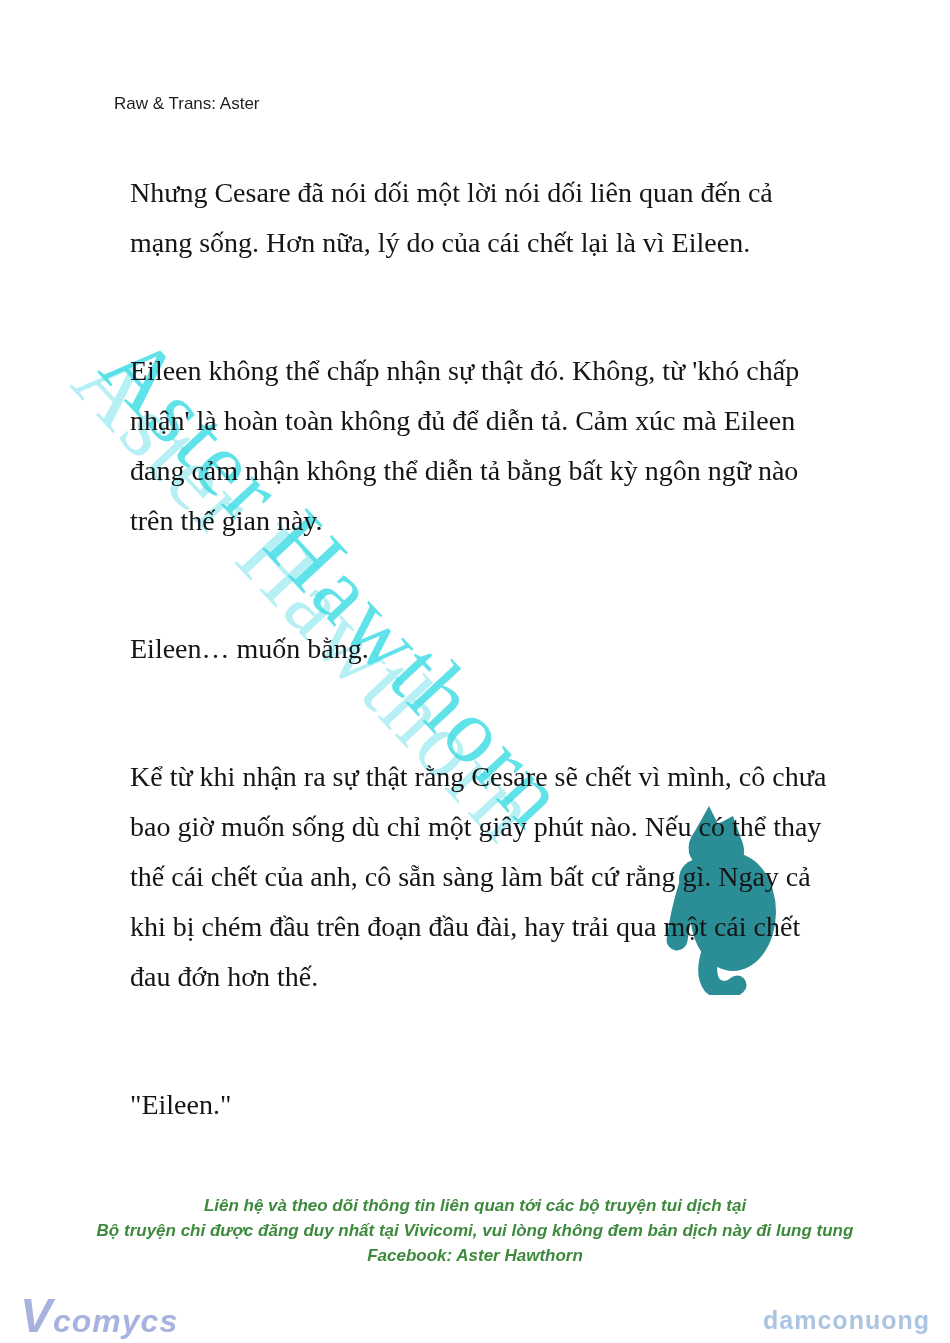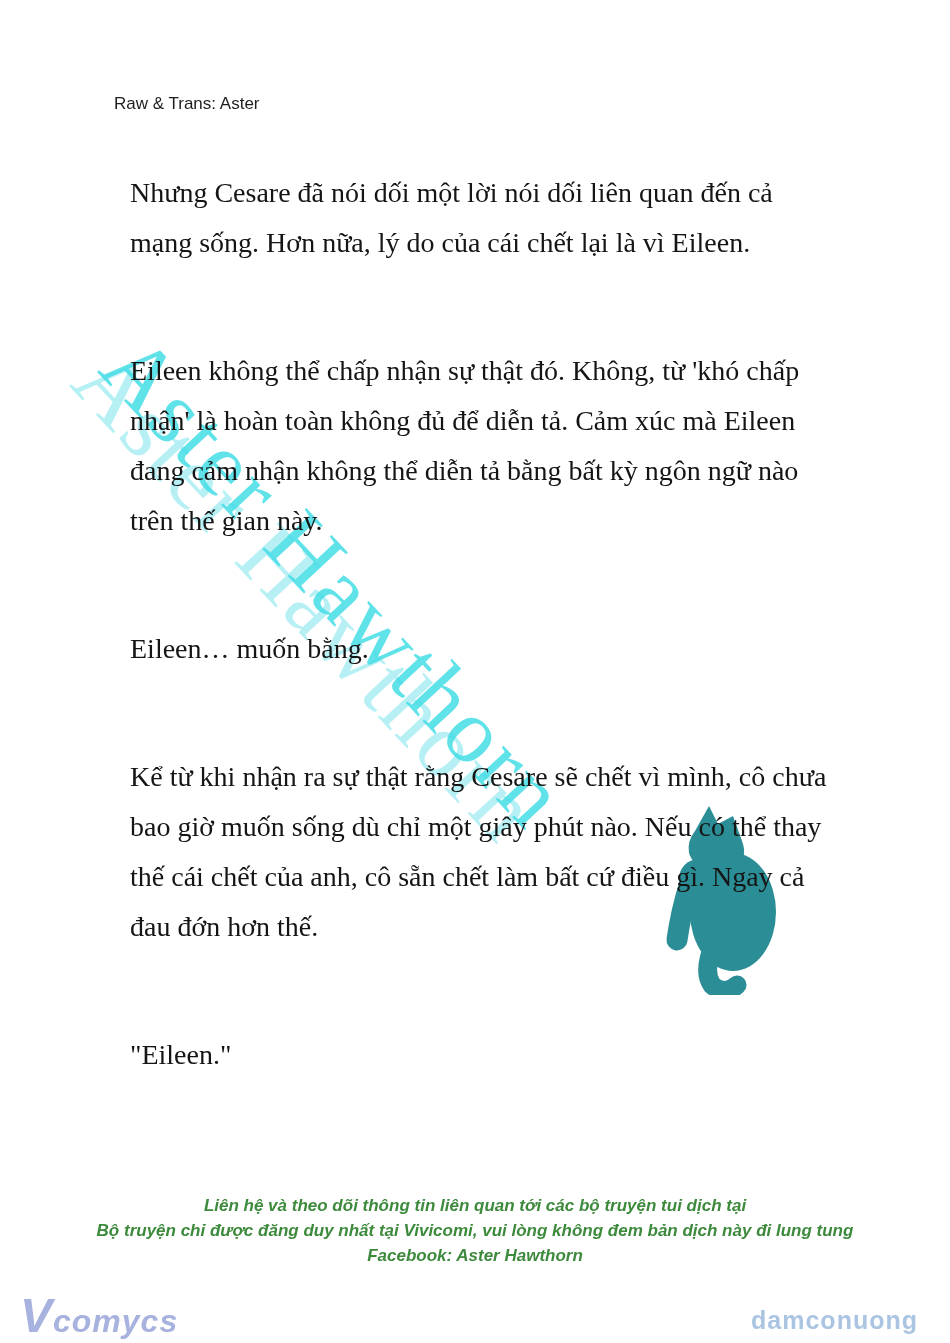--- a/index.html
+++ b/index.html
@@ -102,21 +102,21 @@
     font-size: 32px;
     letter-spacing: 1px;
     color: var(--logo-left, #a8b2de);
     z-index: 2;
   }
   .logo-left::first-letter { font-size: 1.5em; }
 
   
   .logo-right {
     position: absolute;
-    right: 32px;
+    right: 20px;
     top: 1306px;
     font-family: "Liberation Sans", sans-serif;
     font-weight: bold;
     font-size: 25px;
     letter-spacing: 1px;
     color: var(--logo-right, #aac4e2);
     text-shadow: 0 0 5px #ffffff, 0 0 2px #ffffff;
     z-index: 2;
   }
 </style>
@@ -153,21 +153,22 @@
       <span class="line">nhận' là hoàn toàn không đủ để diễn tả. Cảm xúc mà Eileen</span>
       <span class="line">đang cảm nhận không thể diễn tả bằng bất kỳ ngôn ngữ nào</span>
       <span class="line">trên thế gian này.</span>
     </p>
     <p>
       <span class="line">Eileen… muốn bằng.</span>
     </p>
     <p>
       <span class="line">Kể từ khi nhận ra sự thật rằng Cesare sẽ chết vì mình, cô chưa</span>
       <span class="line">bao giờ muốn sống dù chỉ một giây phút nào. Nếu có thể thay</span>
-      <span class="line">thế cái chết của anh, cô sẵn chết làm bất cứ điều gì. Ngay cả</span>
+      <span class="line">thế cái chết của anh, cô sẵn sàng làm bất cứ rằng gì. Ngay cả</span>
+      <span class="line">khi bị chém đầu trên đoạn đầu đài, hay trải qua một cái chết</span>
       <span class="line">đau đớn hơn thế.</span>
     </p>
     <p>
       <span class="line">"Eileen."</span>
     </p>
   </div>
 
   <div class="footer">
     <div>Liên hệ và theo dõi thông tin liên quan tới các bộ truyện tui dịch tại</div>
     <div>Bộ truyện chỉ được đăng duy nhất tại Vivicomi, vui lòng không đem bản dịch này đi lung tung</div>

